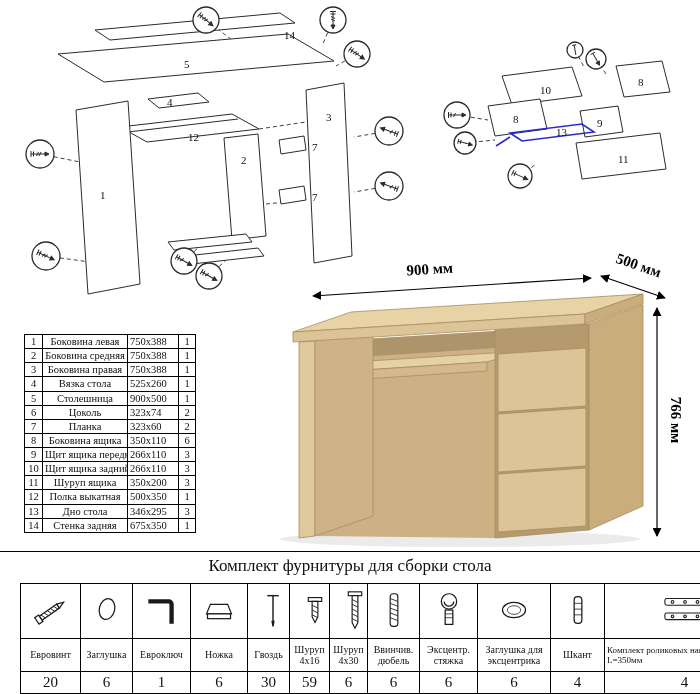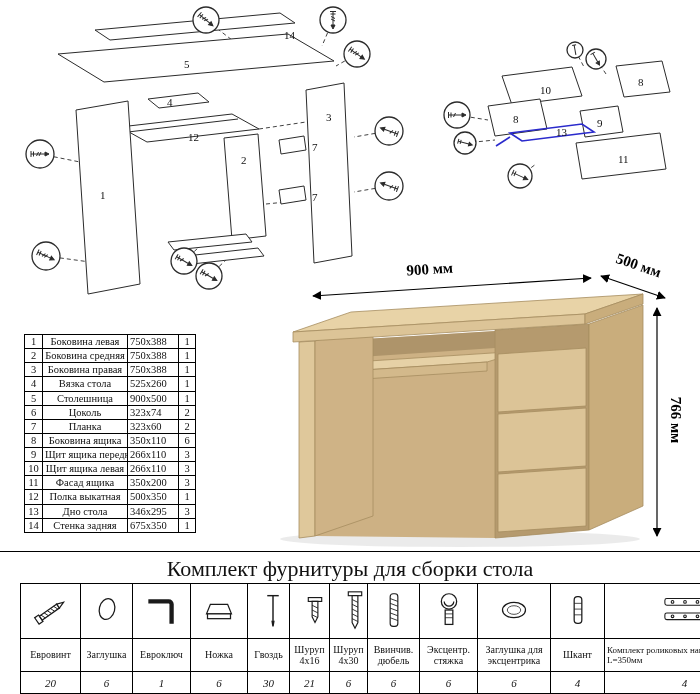--- a/index.html
+++ b/index.html
@@ -16,29 +16,29 @@
   #parts-table{left:24px;top:334px;width:172px;}
   #parts-table table{border-collapse:collapse;width:100%;table-layout:fixed;}
   #parts-table td{border:1px solid #000;font-size:10.5px;line-height:1.25;
                   padding:0 2px;white-space:nowrap;overflow:hidden;}
   #parts-table td.c-num{width:13px;text-align:center;}
   #parts-table td.c-name{text-align:center;}
   #parts-table td.c-size{width:46px;}
   #parts-table td.c-qty{width:12px;text-align:center;}
   
   #bottom-rule{left:0;top:551px;width:700px;border-top:1.5px solid #000;height:0;}
-  #hw-title{left:0;top:556px;width:700px;text-align:center;font-size:22px;}
+  #hw-title{left:0;top:556px;width:700px;text-align:center;font-size:17px;}
   #hw-table-wrap{left:20px;top:583px;width:684px;}
   #hw-table{border-collapse:collapse;table-layout:fixed;width:684px;}
   #hw-table td{border:1px solid #000;text-align:center;vertical-align:middle;
                padding:1px 2px;overflow:hidden;}
   #hw-table tr.r-icon td{height:52px;}
   #hw-table tr.r-label td{height:30px;font-size:10px;line-height:1.12;}
   #hw-table tr.r-label td.small{font-size:9px;text-align:left;}
-  #hw-table tr.r-qty td{height:19px;font-size:11px;font-style:italic;}
+  #hw-table tr.r-qty td{height:19px;font-size:15px;}
   .hw-icon svg{display:block;margin:0 auto;width:46px;height:46px;}
   .dim-label{font-size:15px;font-weight:bold;fill:#000;}
 </style>
 </head>
 <body>
 
 <div class="abs" style="left:0;top:4px;width:430px;height:318px;">
 <svg viewBox="0 0 430 318" width="430" height="318">
 
   <g>
@@ -332,27 +332,27 @@
           <td class="c-qty">6</td>
         </tr>
         <tr>
           <td class="c-num">9</td>
           <td class="c-name">Щит ящика передний</td>
           <td class="c-size">266x110</td>
           <td class="c-qty">3</td>
         </tr>
         <tr>
           <td class="c-num">10</td>
-          <td class="c-name">Щит ящика левая</td>
+          <td class="c-name">Щит ящика задний</td>
           <td class="c-size">266x110</td>
           <td class="c-qty">3</td>
         </tr>
         <tr>
           <td class="c-num">11</td>
-          <td class="c-name">Фасад ящика</td>
+          <td class="c-name">Шуруп ящика</td>
           <td class="c-size">350x200</td>
           <td class="c-qty">3</td>
         </tr>
         <tr>
           <td class="c-num">12</td>
           <td class="c-name">Полка выкатная</td>
           <td class="c-size">500x350</td>
           <td class="c-qty">1</td>
         </tr>
         <tr>
@@ -520,21 +520,21 @@
           <td>Заглушка для эксцентрика</td>
           <td>Шкант</td>
           <td class="small">Комплект роликовых направляющих L=350мм</td>
         </tr>
       <tr class="r-qty">
           <td>20</td>
           <td>6</td>
           <td>1</td>
           <td>6</td>
           <td>30</td>
-          <td>21</td>
+          <td>59</td>
           <td>6</td>
           <td>6</td>
           <td>6</td>
           <td>6</td>
           <td>4</td>
           <td>4</td>
         </tr>
     </tbody>
   </table>
 </div>

